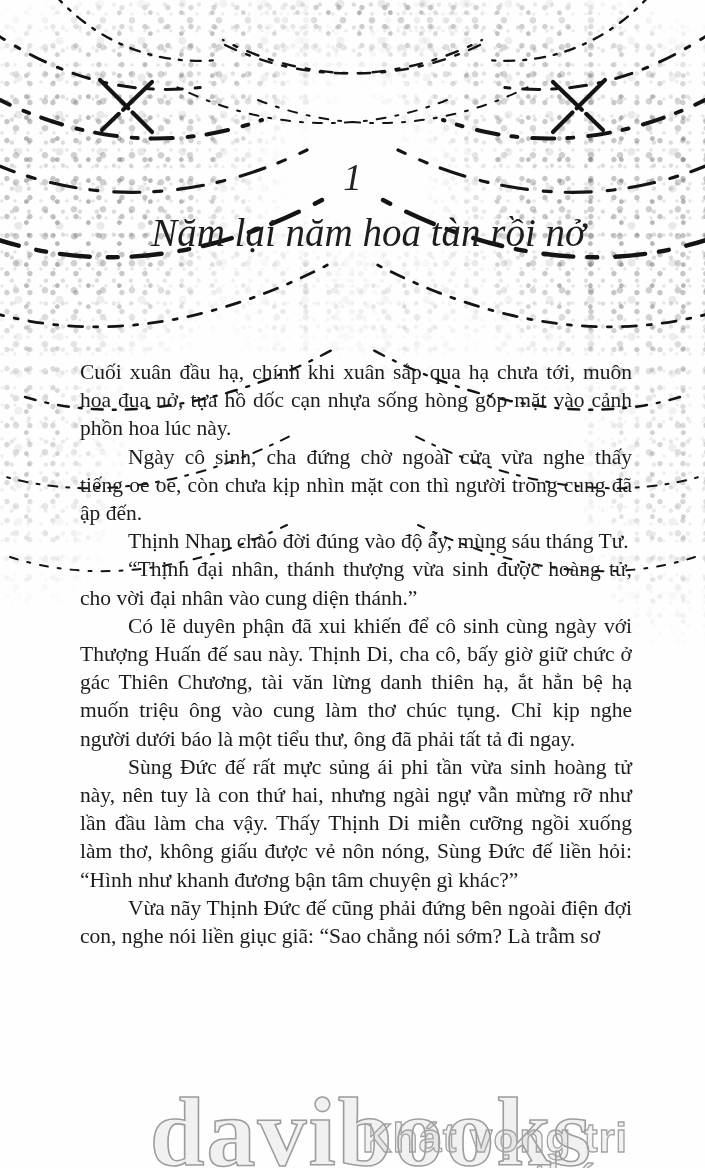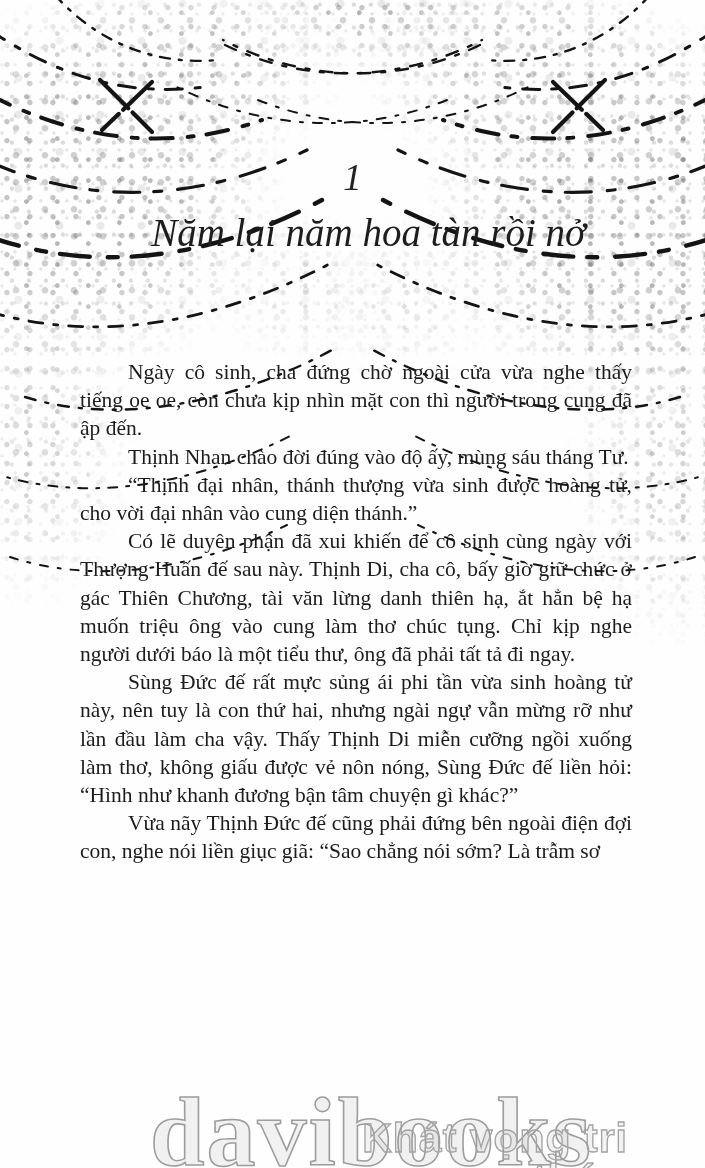--- a/index.html
+++ b/index.html
@@ -139,20 +139,21 @@
   <div class="wm-layer">
     <div class="wm1">davibooks</div>
     <div class="wm2">Khát vọng tri thức</div>
   </div>
 
   <div class="text-layer">
     <div class="chapter-number">1</div>
     <div class="chapter-title">Năm lại năm hoa tàn rồi nở</div>
 
     <div class="body-text">
+      <p class="no-indent">Cuối xuân đầu hạ, chính khi xuân sắp qua hạ chưa tới, muôn hoa đua nở, tựa hồ dốc cạn nhựa sống hòng góp mặt vào cảnh phồn hoa lúc này.</p>
       <p>Ngày cô sinh, cha đứng chờ ngoài cửa vừa nghe thấy tiếng oe oe, còn chưa kịp nhìn mặt con thì người trong cung đã ập đến.</p>
       <p>Thịnh Nhan chào đời đúng vào độ ấy, mùng sáu tháng Tư.</p>
       <p>“Thịnh đại nhân, thánh thượng vừa sinh được hoàng tử, cho vời đại nhân vào cung diện thánh.”</p>
       <p>Có lẽ duyên phận đã xui khiến để cô sinh cùng ngày với Thượng Huấn đế sau này. Thịnh Di, cha cô, bấy giờ giữ chức ở gác Thiên Chương, tài văn lừng danh thiên hạ, ắt hẳn bệ hạ muốn triệu ông vào cung làm thơ chúc tụng. Chỉ kịp nghe người dưới báo là một tiểu thư, ông đã phải tất tả đi ngay.</p>
       <p>Sùng Đức đế rất mực sủng ái phi tần vừa sinh hoàng tử này, nên tuy là con thứ hai, nhưng ngài ngự vẫn mừng rỡ như lần đầu làm cha vậy. Thấy Thịnh Di miễn cưỡng ngồi xuống làm thơ, không giấu được vẻ nôn nóng, Sùng Đức đế liền hỏi: “Hình như khanh đương bận tâm chuyện gì khác?”</p>
       <p>Vừa nãy Thịnh Đức đế cũng phải đứng bên ngoài điện đợi con, nghe nói liền giục giã: “Sao chẳng nói sớm? Là trẫm sơ</p>
     </div>
   </div>
 
 </div>

